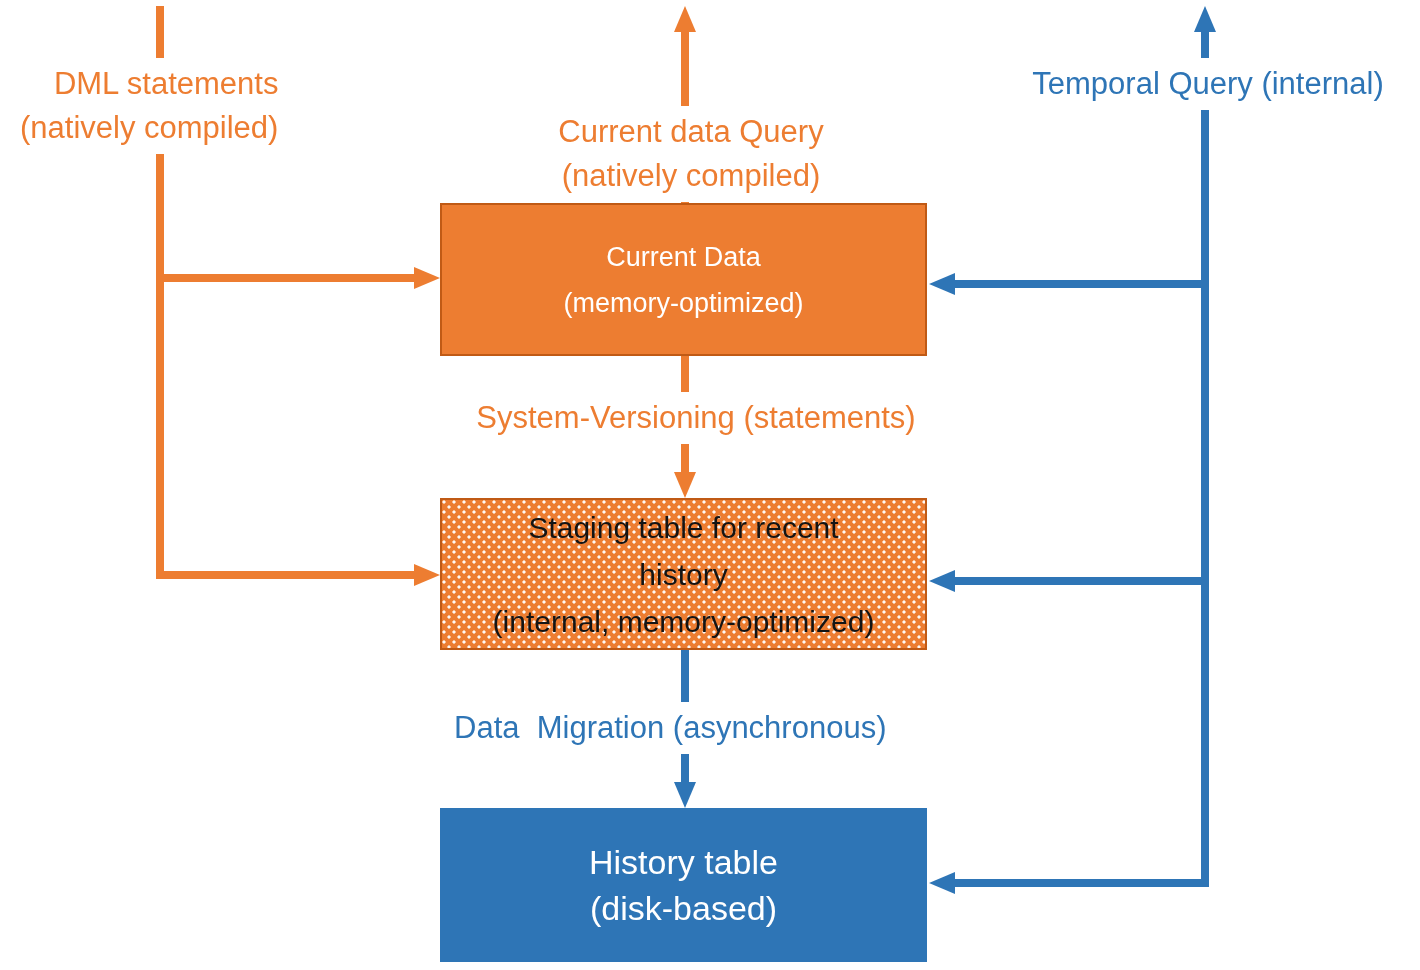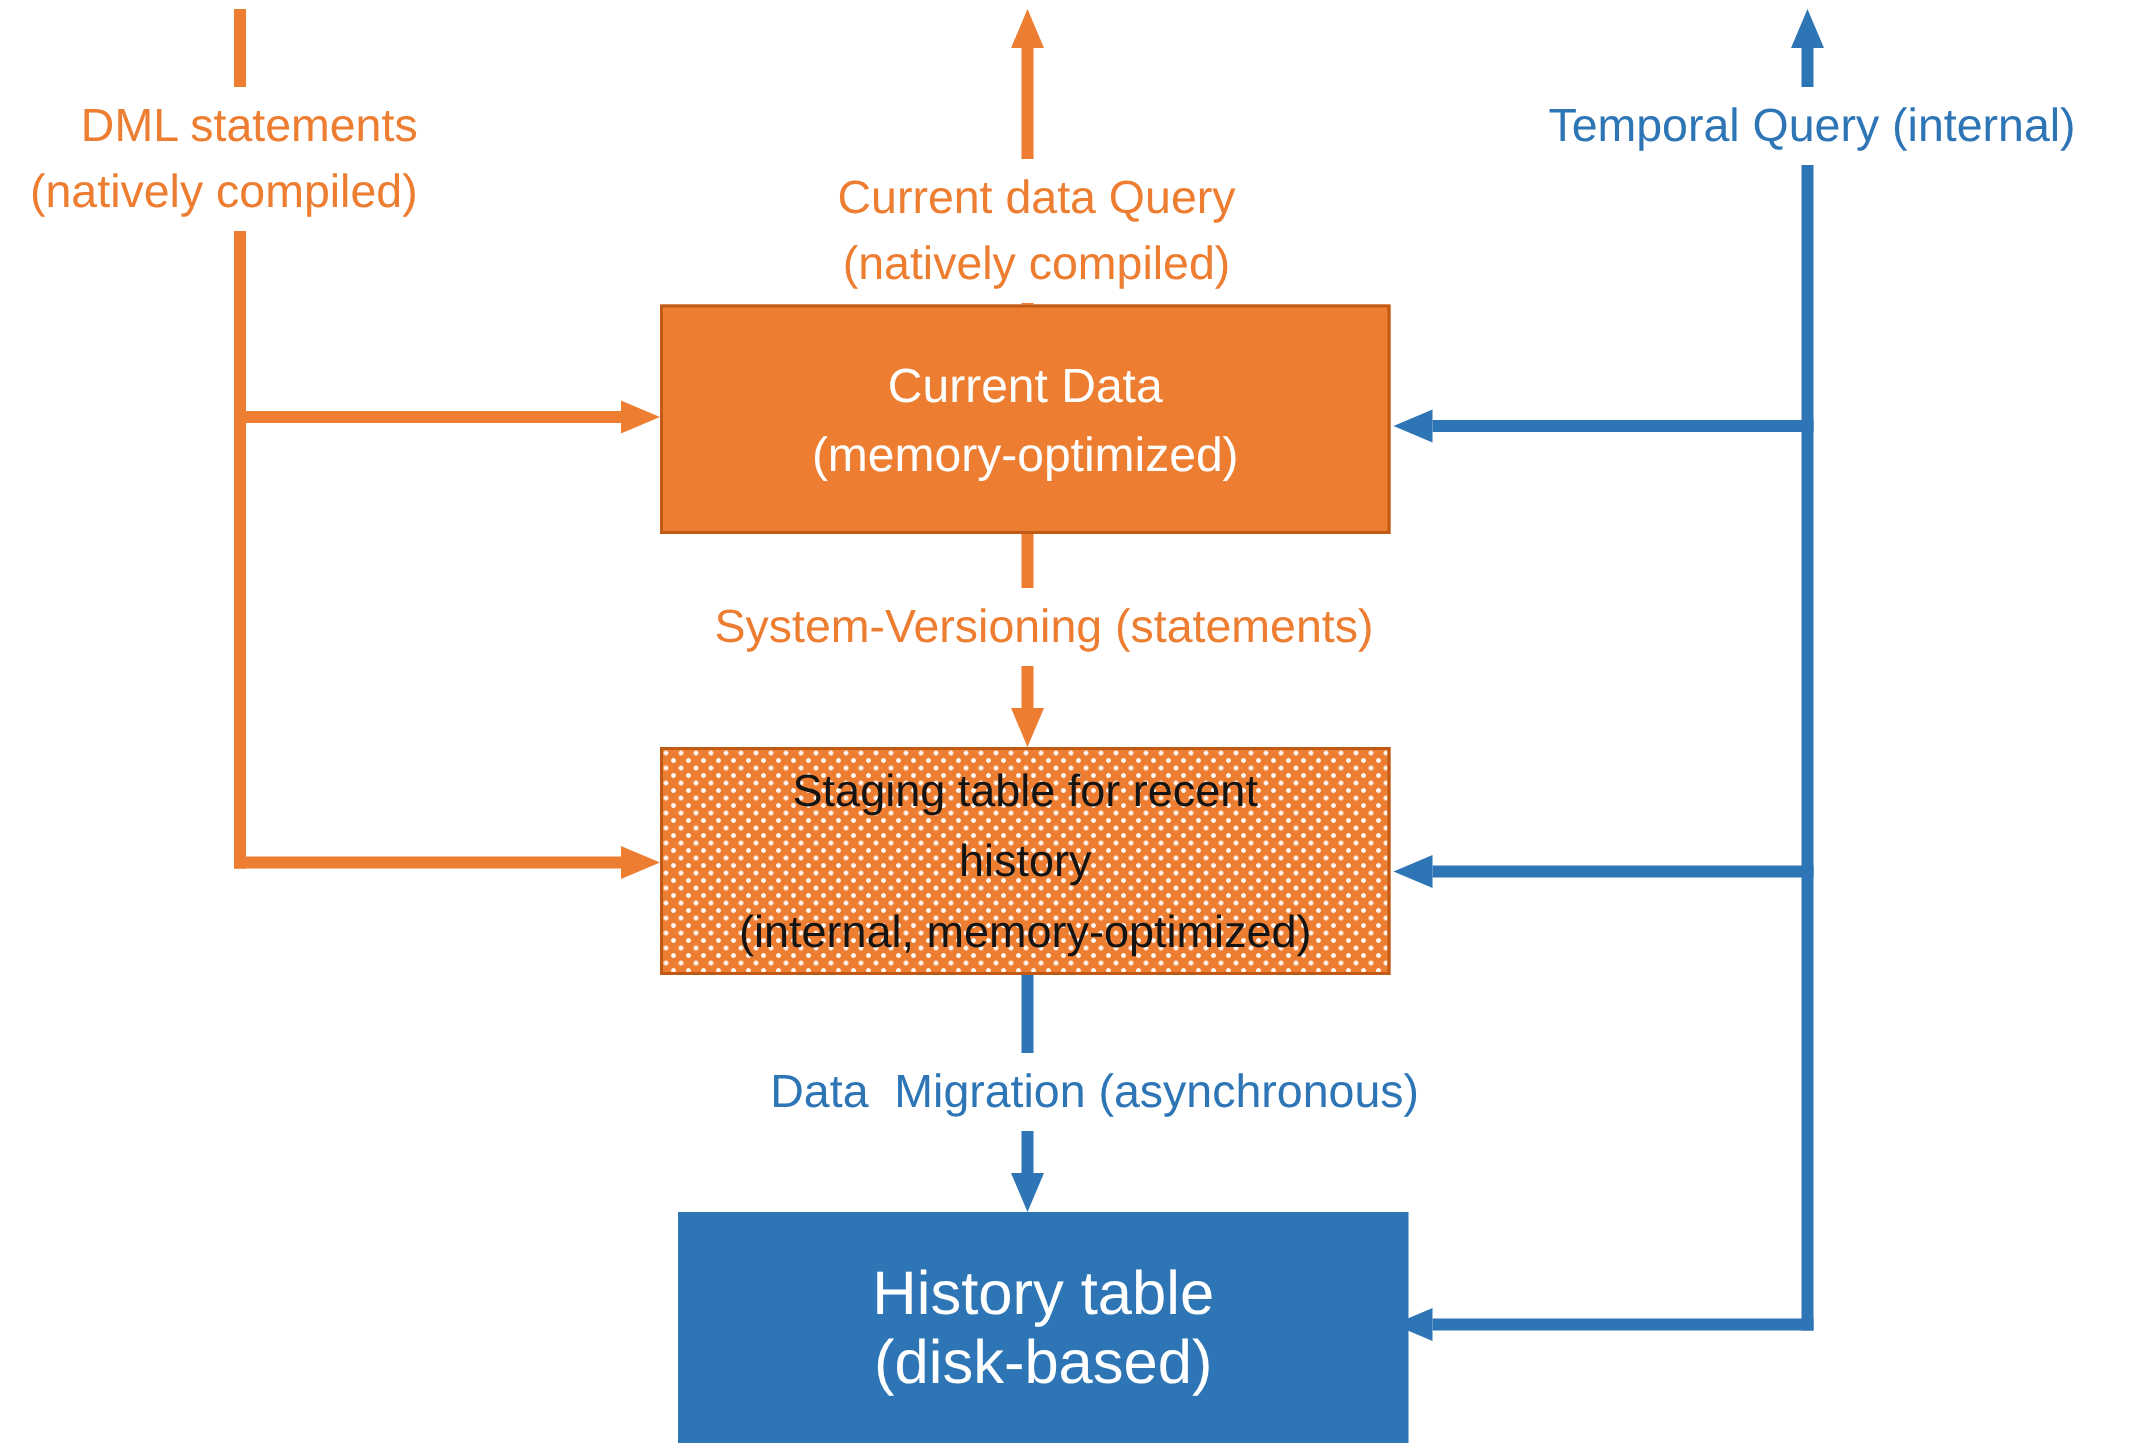--- a/index.html
+++ b/index.html
@@ -62,54 +62,54 @@
     position:absolute;left:440px;width:487px;
     display:flex;align-items:center;justify-content:center;
     text-align:center;white-space:pre-wrap;
     box-sizing:border-box;z-index:2;
   }
   .box-current{
     top:203px;height:153px;
     background:var(--orange);
     border:2.5px solid var(--orange-dark);
     color:var(--box-text-light);
-    font-size:32px;line-height:46px;
+    font-size:27px;line-height:46px;
   }
   .box-staging{
     top:498px;height:152px;
     background-color:var(--orange);
     background-image:
       radial-gradient(circle,rgba(255,255,255,.95) 1.3px,transparent 1.9px),
       radial-gradient(circle,rgba(255,255,255,.95) 1.3px,transparent 1.9px);
     background-size:10px 10px;
     background-position:2px 2px,7px 7px;
     border:2.5px solid var(--orange-dark);
     color:var(--box-text-dark);
     font-size:30px;line-height:47px;
   }
   .box-history{
     top:808px;height:154px;
     background:var(--blue);
     color:var(--box-text-light);
-    font-size:41px;line-height:46px;margin-left:12px;
+    font-size:34px;line-height:46px;
   }
 
   
   .lbl{
     position:absolute;z-index:3;
     background:var(--background);
     font-size:31px;line-height:44px;
     white-space:pre-wrap;
     padding:4px 6px;
   }
   .lbl-dml{left:14px;top:58px;color:var(--orange);text-align:right;}
   .lbl-current-query{left:505px;top:58px;width:360px;color:var(--orange);text-align:center;margin-top:48px;}
   .lbl-temporal{left:1000px;top:58px;width:404px;color:var(--blue);text-align:center;}
   .lbl-sysver{left:440px;top:392px;width:500px;color:var(--orange);text-align:center;}
-  .lbl-migration{left:460px;top:702px;width:480px;color:var(--blue);text-align:right;}
+  .lbl-migration{left:448px;top:702px;width:480px;color:var(--blue);text-align:left;}
 </style>
 </head>
 <body>
 
 <div class="canvas">
 
   <div class="line o o-trunk"></div>
   <div class="line o o-branch-current"></div>
   <div class="ah right o-ah-current"></div>
   <div class="line o o-branch-staging"></div>

